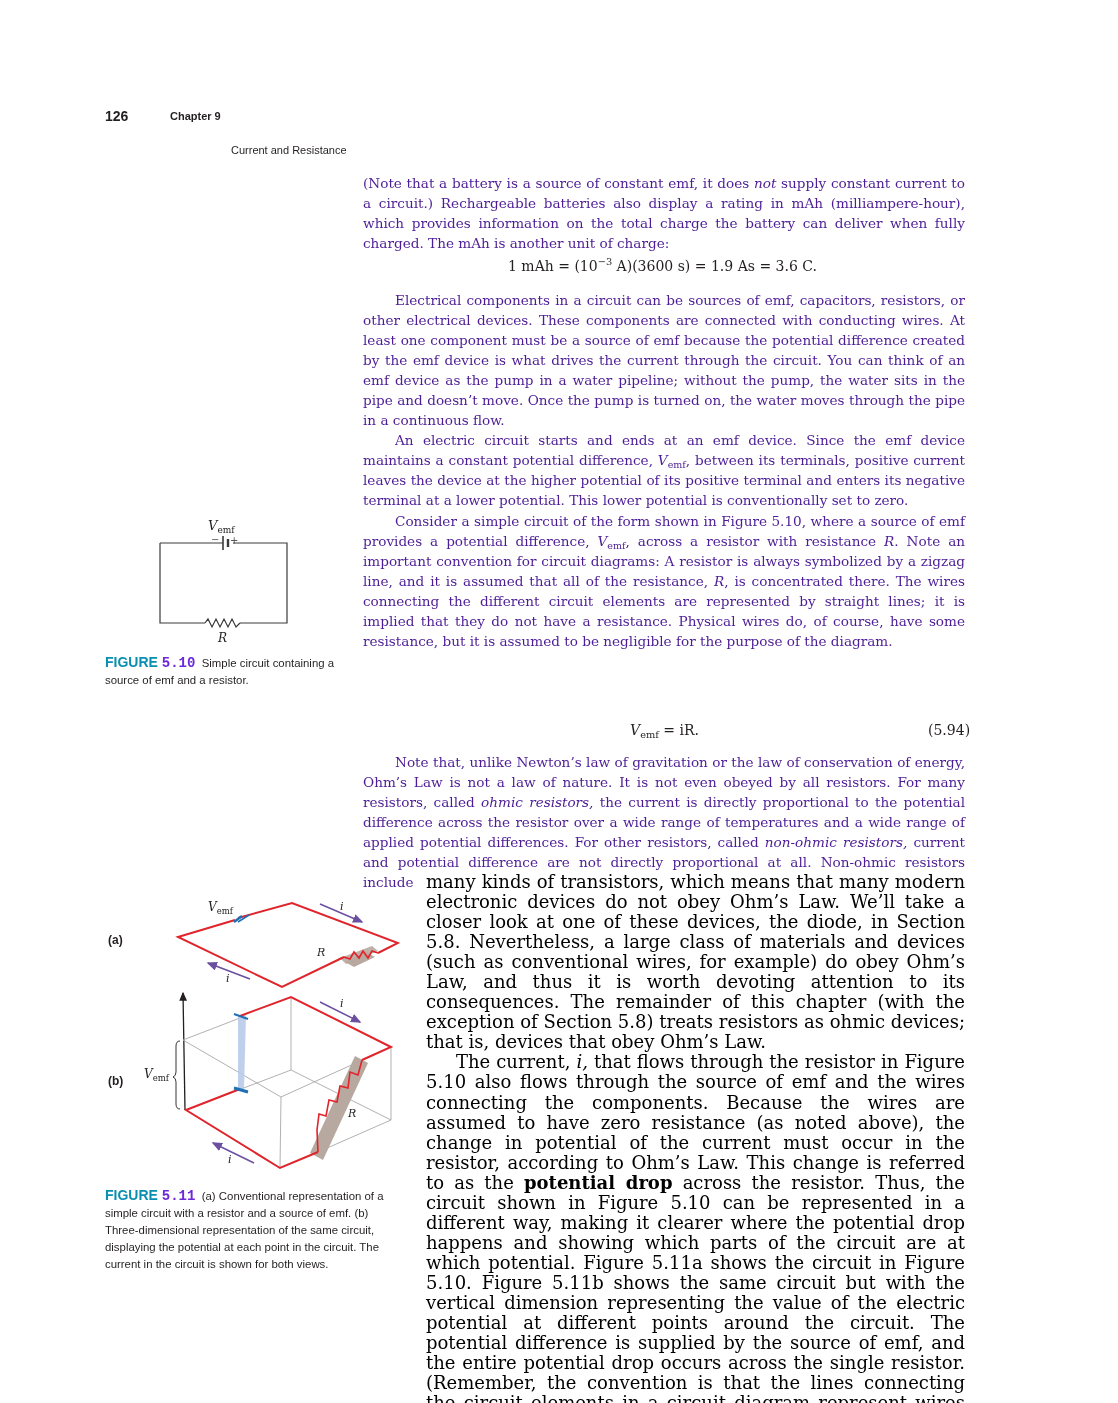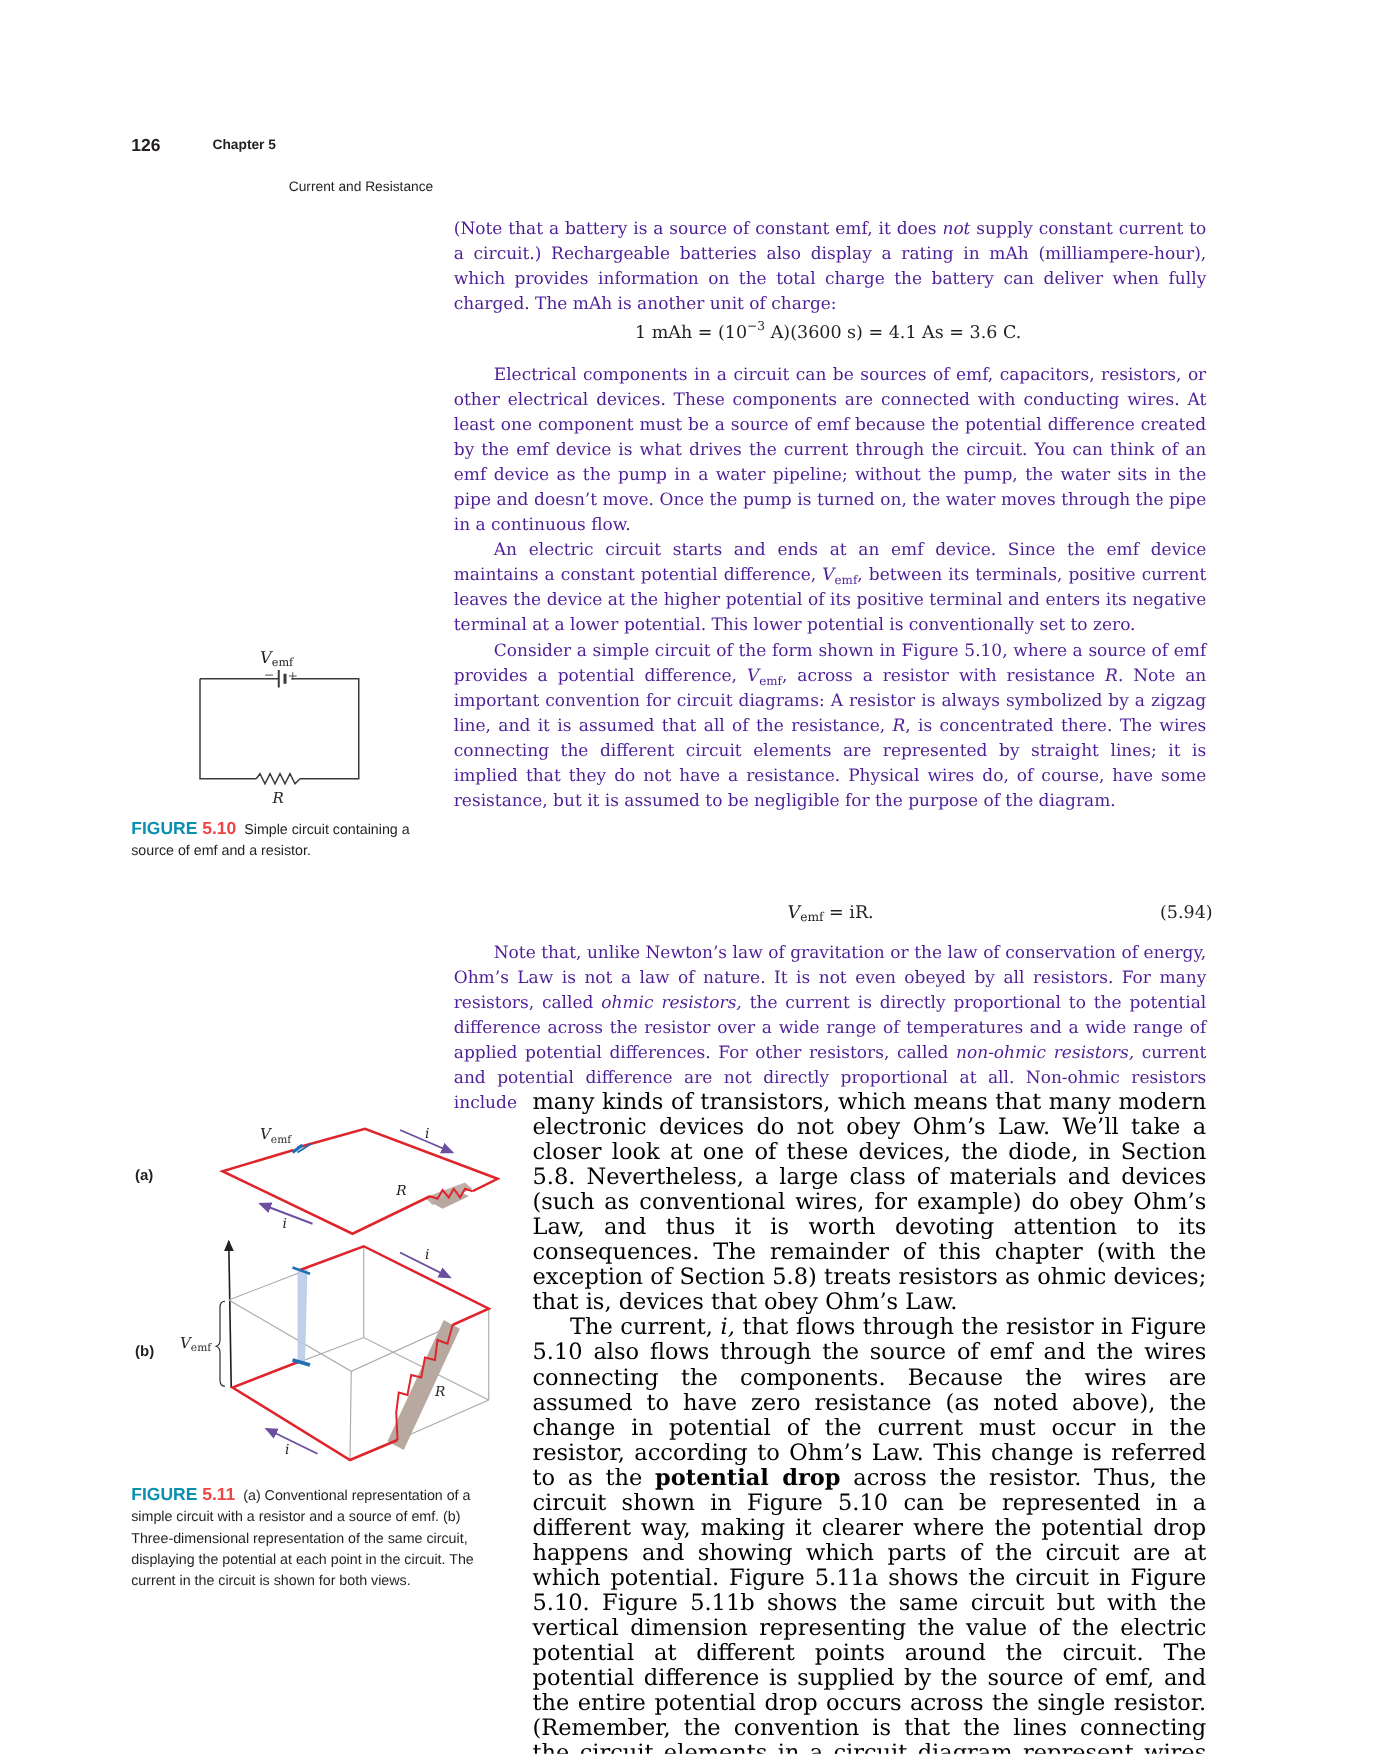--- a/index.html
+++ b/index.html
@@ -11,42 +11,42 @@
   .body { position: absolute; left: 363px; width: 602px; font-family: "DejaVu Serif", serif; font-size: 13.6px; line-height: 20.05px; text-align: justify; color: #4c1d95; }
   .body p { margin: 0; }
   .body p.ind { text-indent: 32px; }
   .wrap { position: absolute; left: 426px; width: 539px; font-family: "DejaVu Serif", serif; font-size: 18px; line-height: 20.05px; text-align: justify; color: #000000; }
   .wrap p { margin: 0; }
   .wrap p.ind { text-indent: 30px; }
   .eq { position: absolute; font-family: "DejaVu Serif", serif; font-size: 14px; color: #231f20; white-space: nowrap; }
   .eqnum { position: absolute; left: 928px; font-family: "DejaVu Serif", serif; font-size: 14px; }
   .caption { position: absolute; font-family: "Liberation Sans", sans-serif; font-size: 11.4px; line-height: 17px; color: #231f20; }
   .caption .lbl { font-weight: bold; color: #0a8fb0; font-size: 14px; }
-  .caption .lbl b { color: #ef4444; }
+  .caption .lbl b { color: #6d28d9; font-family: Liberation Mono, monospace; }
   .fig { position: absolute; }
   .partlbl { position: absolute; font-family: "Liberation Sans", sans-serif; font-weight: bold; font-size: 12px; }
   i { font-style: italic; }
   sub { font-size: 70%; vertical-align: -3px; line-height: 0; }
   sup { font-size: 70%; line-height: 0; }
 </style>
 </head>
 <body>
 
 <div class="runhead">
   <span class="pagenum">126</span>
-  <span class="chap">Chapter 5</span>
+  <span class="chap">Chapter 9</span>
   <span class="chaptitle">Current and Resistance</span>
 </div>
 
 <div class="body" style="top:173px;">
   <p><span>(Note that a battery is a source of constant emf, it does </span><i>not</i><span> supply constant current to a circuit.) Rechargeable batteries also display a rating in mAh (milliampere-hour), which provides information on the total charge the battery can deliver when fully charged. The mAh is another unit of charge:</span></p>
 </div>
 
 <div class="eq" style="left:508px; top:258px;">
-  <span>1 mAh = (10</span><sup>−3</sup><span> A)(3600 s) = 4.1 As = 3.6 C.</span>
+  <span>1 mAh = (10</span><sup>−3</sup><span> A)(3600 s) = 1.9 As = 3.6 C.</span>
 </div>
 
 <div class="body" style="top:290px;">
   <p class="ind">Electrical components in a circuit can be sources of emf, capacitors, resistors, or other electrical devices. These components are connected with conducting wires. At least one component must be a source of emf because the potential difference created by the emf device is what drives the current through the circuit. You can think of an emf device as the pump in a water pipeline; without the pump, the water sits in the pipe and doesn’t move. Once the pump is turned on, the water moves through the pipe in a continuous flow.</p>
   <p class="ind"><span>An electric circuit starts and ends at an emf device. Since the emf device maintains a constant potential difference, </span><i>V</i><sub>emf</sub><span>, between its terminals, positive current leaves the device at the higher potential of its positive terminal and enters its negative terminal at a lower potential. This lower potential is conventionally set to zero.</span></p>
   <p class="ind"><span>Consider a simple circuit of the form shown in Figure 5.10, where a source of emf provides a potential difference, </span><i>V</i><sub>emf</sub><span>, across a resistor with resistance </span><i>R</i><span>. Note an important convention for circuit diagrams: A resistor is always symbolized by a zigzag line, and it is assumed that all of the resistance, </span><i>R</i><span>, is concentrated there. The wires connecting the different circuit elements are represented by straight lines; it is implied that they do not have a resistance. Physical wires do, of course, have some resistance, but it is assumed to be negligible for the purpose of the diagram.</span></p>
 </div>
 
 <div class="eq" style="left:630px; top:722px;">
   <i>V</i><sub>emf</sub><span> = iR.</span>

